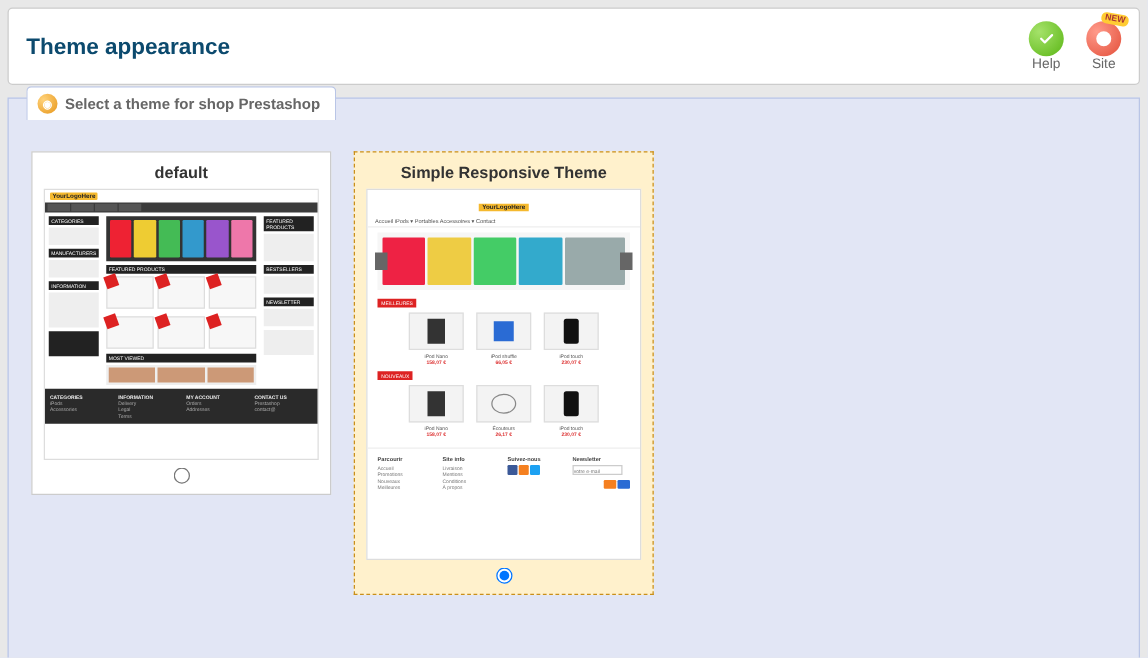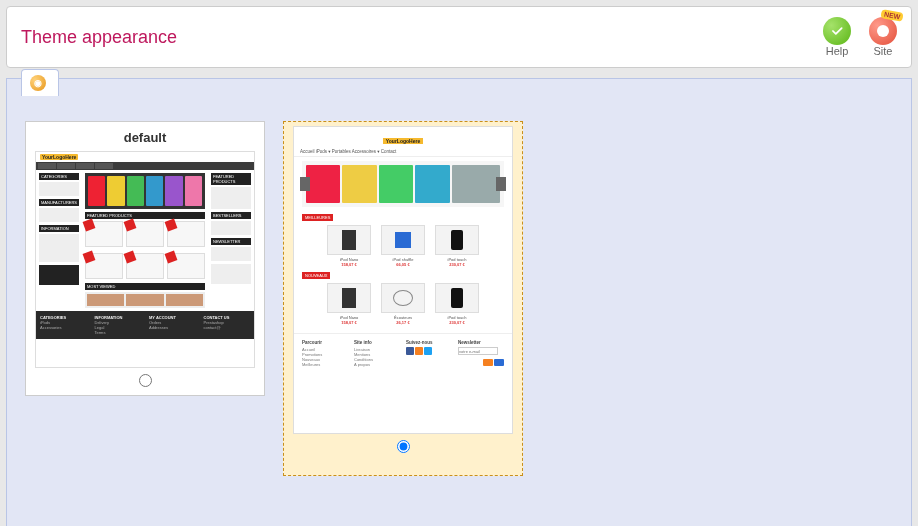--- a/index.html
+++ b/index.html
@@ -16,22 +16,22 @@
     border: 1px solid #ccc;
     border-radius: 4px;
     padding: 10px 14px;
     margin: 6px 6px 10px 6px;
     display: flex;
     align-items: center;
     justify-content: space-between;
   }
   .header h1 {
     font-size: 18px;
-    font-weight: normal;
-    color: #be185d;
+    font-weight: bold;
+    color: #0c4a6e;
   }
   .header-actions {
     display: flex;
     gap: 18px;
   }
   .header-action {
     display: flex;
     flex-direction: column;
     align-items: center;
     font-size: 11px;
@@ -197,20 +197,21 @@
         <span class="help-badge">NEW</span>
       </div>
       <span>Site</span>
     </div>
   </div>
 </div>
 
 <div class="panel">
   <div class="tab">
     <span class="tab-icon">◉</span>
+    <span>Select a theme for shop Prestashop</span>
   </div>
 
   <div class="themes">
 
     <div class="theme-card" style="height:275px;">
       <div class="theme-title">default</div>
       <div class="theme-preview" style="height:228px;">
         <div class="t1-top">
           <span class="t1-logo">YourLogoHere</span>
         </div>
@@ -271,20 +272,21 @@
           <div class="t1-fcol"><b>CATEGORIES</b>iPods<br>Accessories</div>
           <div class="t1-fcol"><b>INFORMATION</b>Delivery<br>Legal<br>Terms</div>
           <div class="t1-fcol"><b>MY ACCOUNT</b>Orders<br>Addresses</div>
           <div class="t1-fcol"><b>CONTACT US</b>Prestashop<br>contact@</div>
         </div>
       </div>
       <input type="radio" name="theme" class="radio" style="">
     </div>
 
     <div class="theme-card selected" style="height:355px;">
+      <div class="theme-title">Simple Responsive Theme</div>
       <div class="theme-preview t2" style="height:308px;">
         <div class="t2-top"></div>
         <span class="t2-logo">YourLogoHere</span>
         <div class="t2-menu">Accueil    iPods ▾    Portables    Accessoires ▾    Contact</div>
         <div class="t2-hero">
           <div class="t2-arrow l"></div>
           <div class="ph red"></div>
             <div class="ph yel"></div>
             <div class="ph grn"></div>
             <div class="ph blu"></div>

